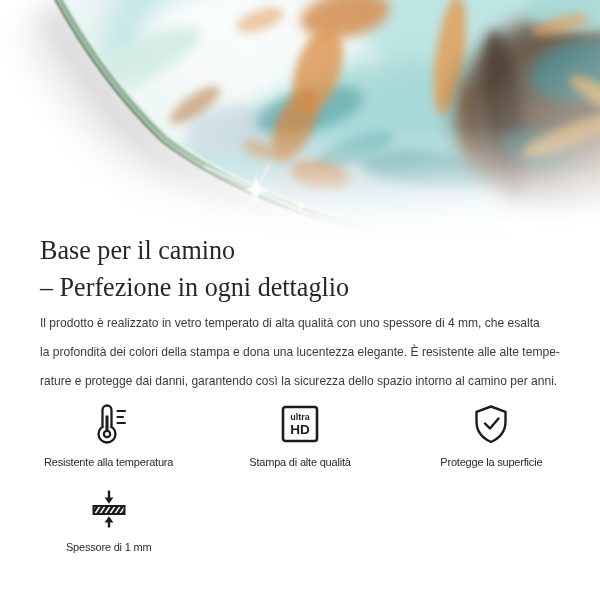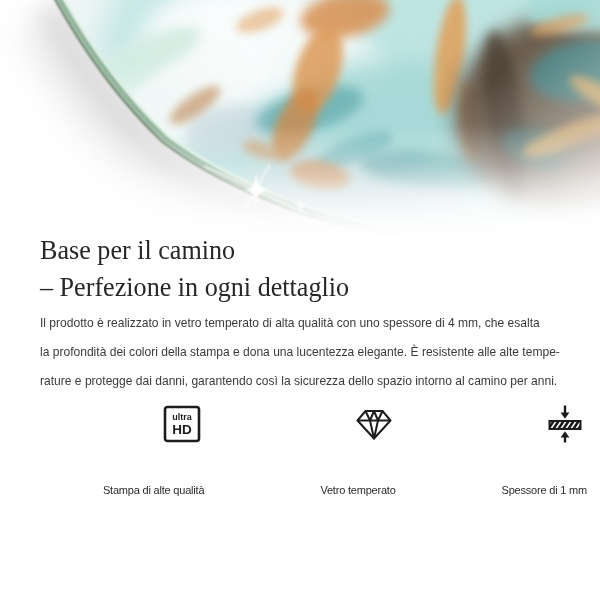--- a/index.html
+++ b/index.html
@@ -17,21 +17,21 @@
   }
   .desc {
     position:absolute; left:40px; top:308px;
     font-size:13.4px; line-height:29px; color:#3b3b3b;
     transform:scaleX(.9); transform-origin:left top; white-space:nowrap;
   }
   .features {
     position:absolute; left:13px; top:402px; width:574px;
     display:grid; grid-template-columns:1fr 1fr 1fr; row-gap:18px;
   }
-  .feature { display:flex; flex-direction:column; align-items:flex-end;gap:28px; }
+  .feature { display:flex; flex-direction:column; align-items:center; }
   .feature .ic { width:44px; height:44px; display:block; }
   .feature .lbl {
     margin-top:9px; font-size:11px; letter-spacing:-.2px; line-height:14px;
     color:#2b2b2b; text-align:center; white-space:nowrap;
   }
   .ic-txt { font-family:"Liberation Sans", sans-serif; fill:#1c1c1c; }
 </style>
 </head>
 <body>
 
@@ -147,42 +147,53 @@
 </div>
 
 <div class="desc">
   <div>Il prodotto è realizzato in vetro temperato di alta qualità con uno spessore di 4 mm, che esalta</div>
   <div>la profondità dei colori della stampa e dona una lucentezza elegante. È resistente alle alte tempe-</div>
   <div>rature e protegge dai danni, garantendo così la sicurezza dello spazio intorno al camino per anni.</div>
 </div>
 
 <div class="features">
 
+  <div class="feature">
+    <svg class="ic" viewBox="0 0 44 44">
+      <g fill="none" stroke="#1c1c1c" stroke-width="2.3">
+        <circle cx="20" cy="32" r="8.5"></circle>
+        <rect x="14.5" y="2" width="11" height="23" fill="#ffffff" stroke="none"></rect>
+        <path d="M15.5,25.5 V8 a4.5,4.5 0 0 1 9,0 V25.5"></path>
+        <circle cx="20" cy="32" r="3.2" stroke-width="2.2"></circle>
+        <path d="M20,13.5 V28" stroke-width="3"></path>
+        <path d="M30.5,9 h7.5 M30.5,15 h5.5 M30.5,21 h7.5" stroke-width="2.2" stroke-linecap="round"></path>
+      </g>
+    </svg>
+    <span class="lbl">Resistente alla temperatura</span>
+  </div>
 
   <div class="feature">
     <svg class="ic" viewBox="0 0 44 44">
       <rect x="5" y="5" width="34" height="34" rx="2.5" fill="none" stroke="#1c1c1c" stroke-width="2.6"></rect>
       <text class="ic-txt" x="22" y="17.5" font-size="9" font-weight="700" text-anchor="middle">ultra</text>
       <text class="ic-txt" x="22" y="32" font-size="13.5" font-weight="700" text-anchor="middle">HD</text>
     </svg>
     <span class="lbl">Stampa di alte qualità</span>
   </div>
 
-
-  <div class="feature">
-    <svg class="ic" viewBox="0 0 44 44">
-      <g fill="none" stroke="#1c1c1c" stroke-width="2" stroke-linejoin="round">
-        <path d="M13.5,9 H30.5 L38.5,18.5 L22,36.5 L5.5,18.5 Z"></path>
-        <path d="M5.5,18.5 H38.5"></path>
-        <path d="M13.5,9 L18,18.5 L22,9 L26,18.5 L30.5,9"></path>
-        <path d="M18,18.5 L22,36.5 L26,18.5"></path>
+  <div class="feature">
+    <svg class="ic" viewBox="0 0 44 44">
+      <g fill="none" stroke="#1c1c1c" stroke-width="2.4" stroke-linejoin="round">
+        <path d="M22,4.5 L36.5,9.8 V19.5 C36.5,29.5 30.5,36.2 22,40 C13.5,36.2 7.5,29.5 7.5,19.5 V9.8 Z"></path>
+        <path d="M16,21.5 l5,5 l8.5,-10" stroke-linecap="round"></path>
       </g>
     </svg>
-    <span class="lbl">Vetro temperato</span>
-  </div>
+    <span class="lbl">Protegge la superficie</span>
+  </div>
+
 
 
   <div class="feature">
     <svg class="ic" viewBox="0 0 44 44">
       <defs>
         <clipPath id="barClip">
             <rect x="6.5" y="19" width="31" height="8"></rect>
           </clipPath>
       </defs>
       <g clip-path="url(#barClip)" stroke="#1c1c1c" stroke-width="2.6">

